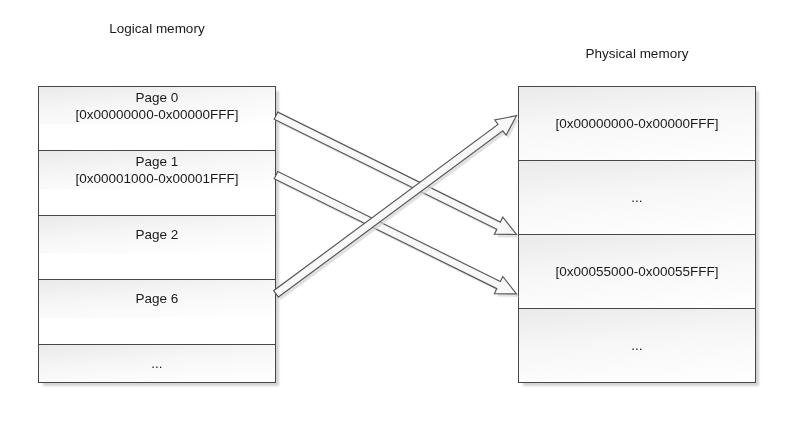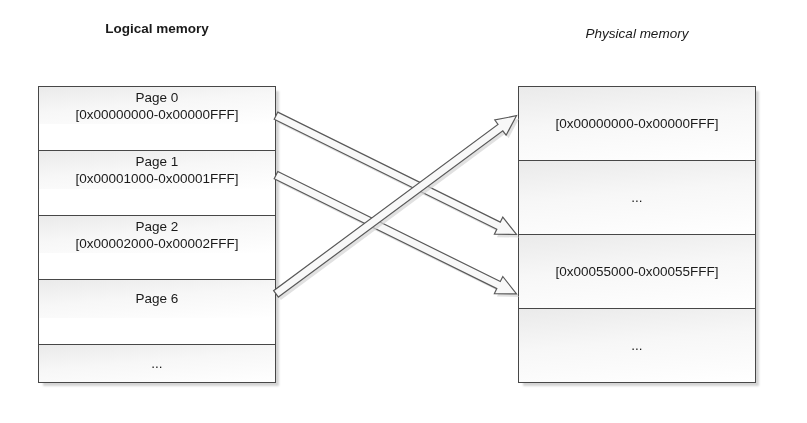--- a/index.html
+++ b/index.html
@@ -16,22 +16,22 @@
     overflow: hidden;
   }
   .col-title {
     position: absolute;
     width: 238px;
     text-align: center;
     font-size: 13.5px;
     color: #1a1a1a;
     white-space: nowrap;
   }
-  #logical-title { left: 38px; top: 21px; font-weight: bold; }
-  #physical-title { left: 518px; top: 26px; font-style: italic; }
+  #logical-title { left: 38px; top: 21px; }
+  #physical-title { left: 518px; top: 46px; }
 
   .mem-box {
     position: absolute;
     top: 86px;
     width: 238px;
     height: 297px;
     border: 1.5px solid #474747;
     box-sizing: border-box;
     background: #ffffff;
     box-shadow: 4px 4px 2px -1px #d4d4d4;
@@ -78,21 +78,20 @@
     <div class="mem-row">
       <span class="row-label">Page 0</span>
       <span class="row-range">[0x00000000-0x00000FFF]</span>
     </div>
     <div class="mem-row">
       <span class="row-label">Page 1</span>
       <span class="row-range">[0x00001000-0x00001FFF]</span>
     </div>
     <div class="mem-row">
       <span class="row-label">Page 2</span>
-      <span class="row-range">[0x00002000-0x00002FFF]</span>
     </div>
     <div class="mem-row">
       <span class="row-label">Page 6</span>
     </div>
     <div class="mem-row">
       <span class="row-label">...</span>
 
     </div>
   </div>
 

